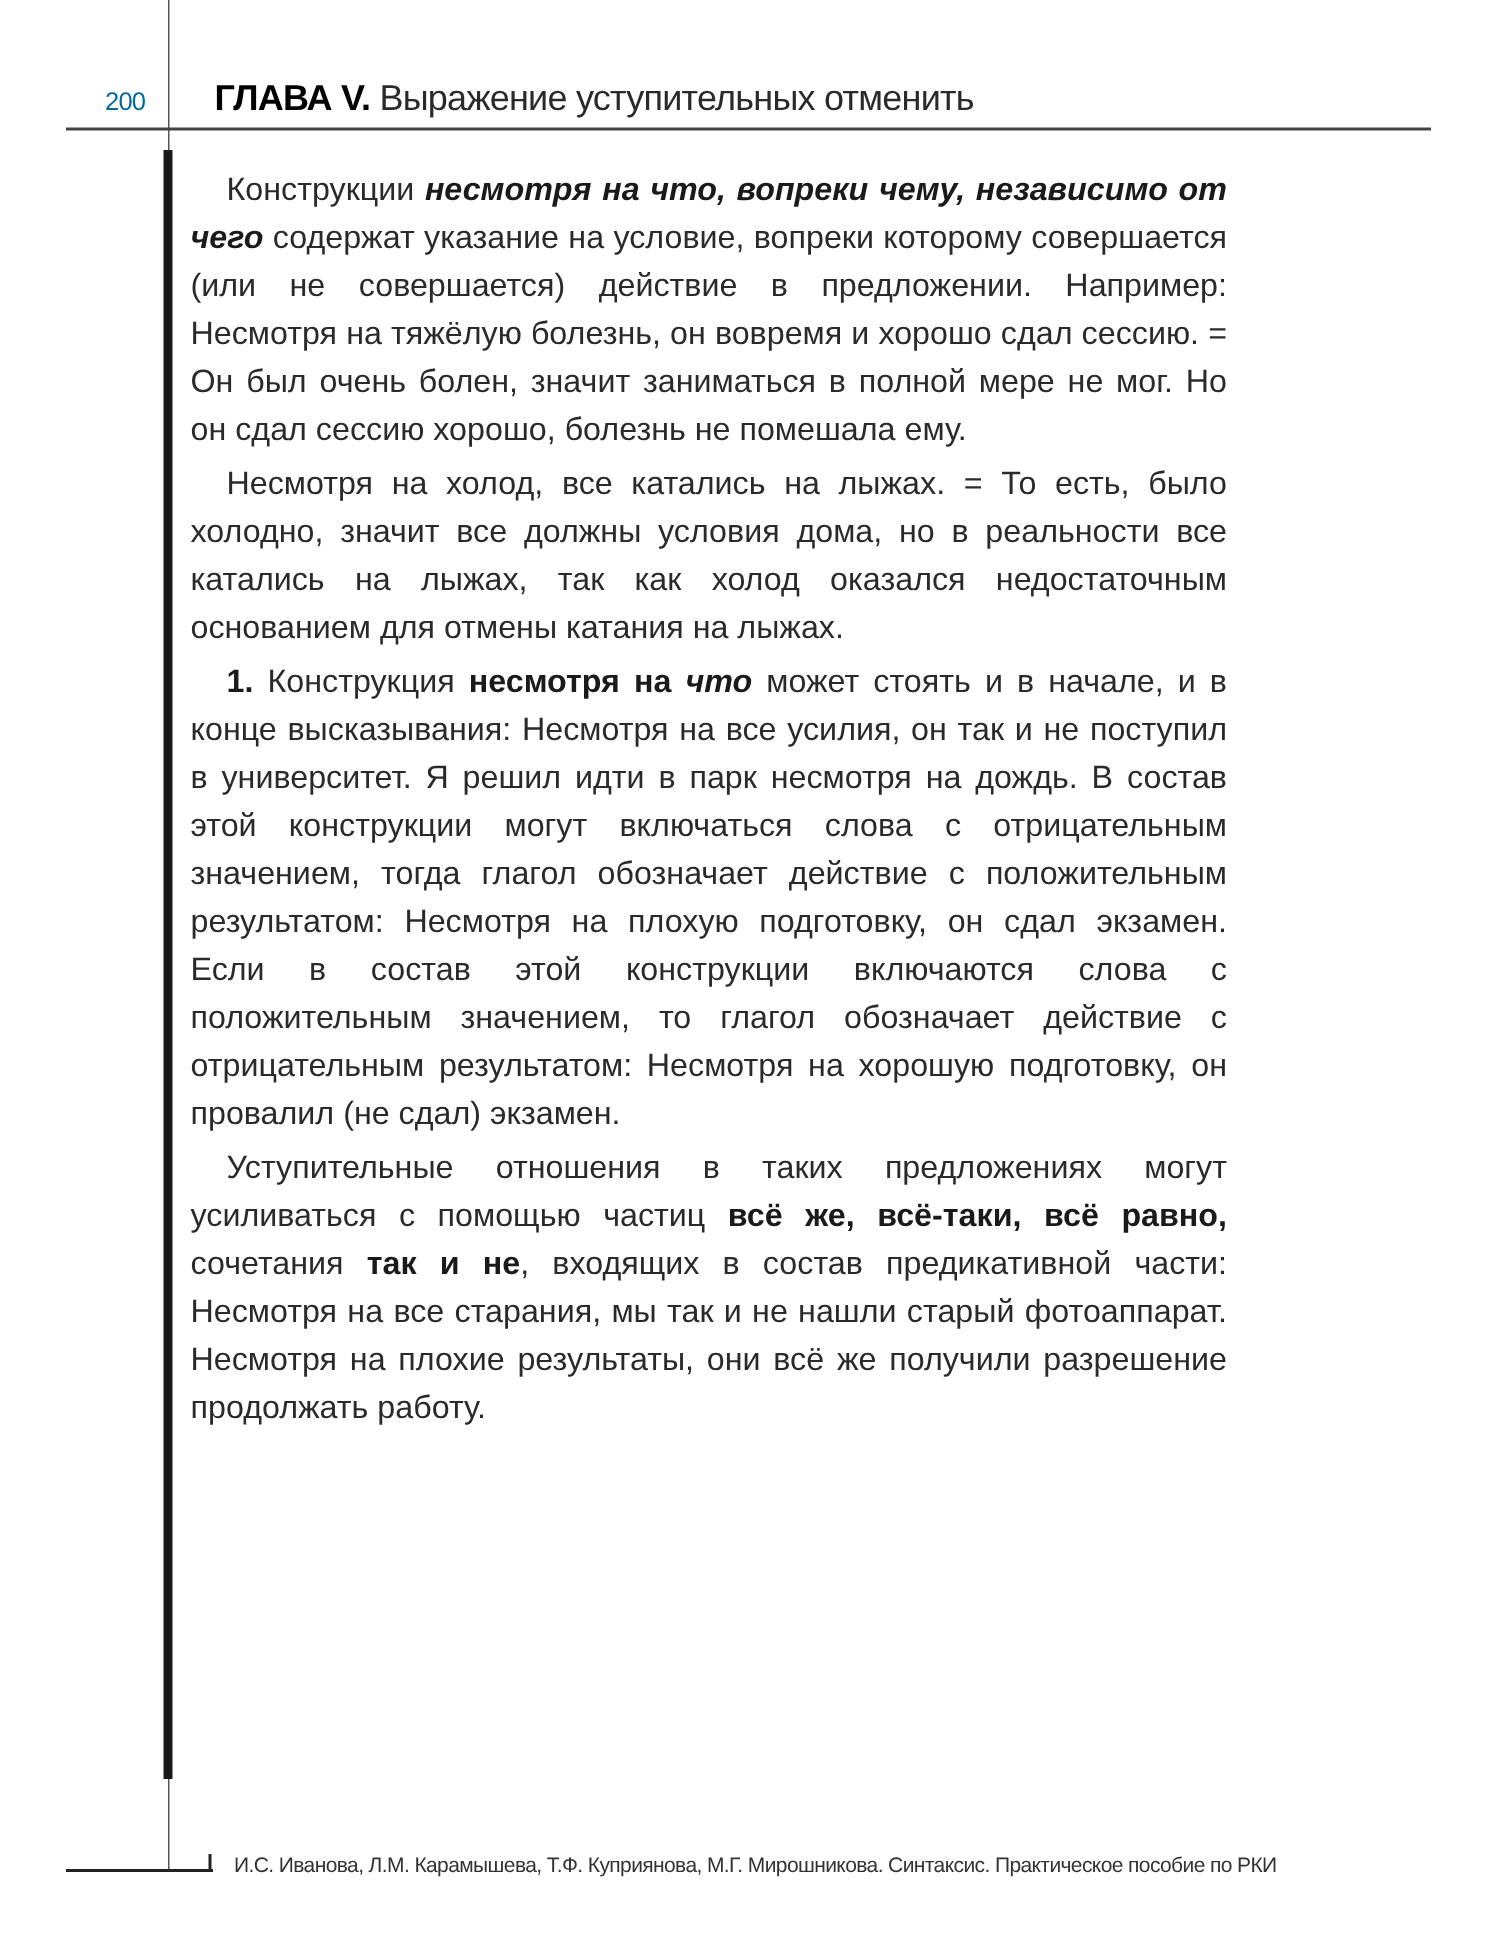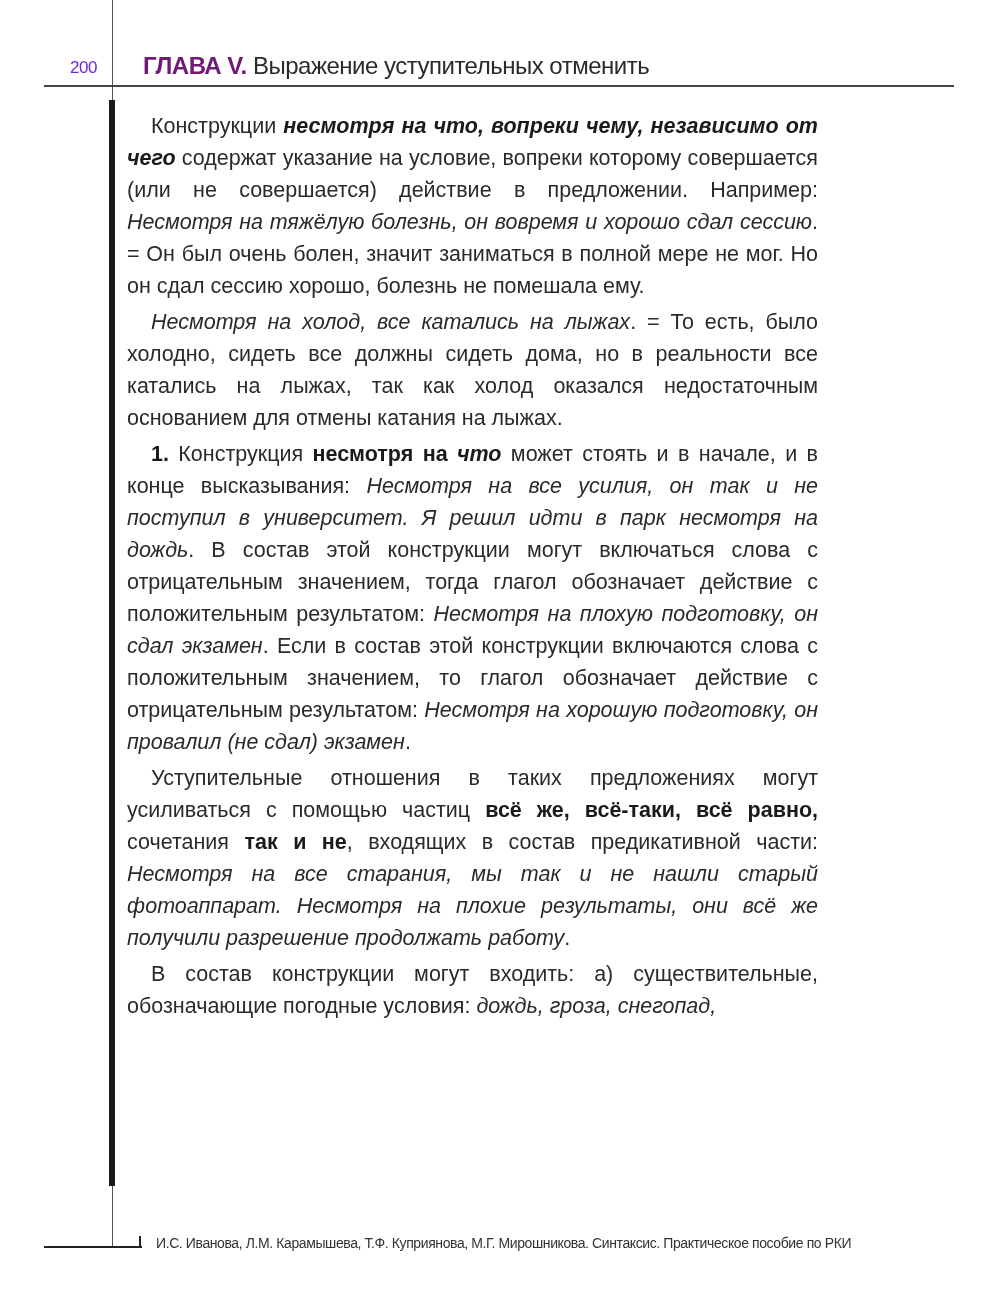--- a/index.html
+++ b/index.html
@@ -3,49 +3,48 @@
 <meta charset="utf-8">
 <style>
   html, body { margin: 0; padding: 0; }
   body {
     width: 1000px; height: 1300px; background: #ffffff; position: relative; overflow: hidden;
     font-family: "Liberation Sans", sans-serif; color: #2a2a2a;
   }
   .vline { position: absolute; left: 112px; top: 0; width: 1px; height: 1247px; background: #555; }
   .thickbar { position: absolute; left: 109px; top: 100px; width: 6px; height: 1086px; background: #1a1a1a; }
   .header-rule { position: absolute; left: 44px; top: 85px; width: 910px; height: 2px; background: #444; }
-  .page-number { position: absolute; left: 70px; top: 58px; font-size: 17px; color: #6d28d9; letter-spacing: -0.5px; }
+  .page-number { position: absolute; left: 70px; top: 58px; font-size: 17px; color: #0369a1; letter-spacing: -0.5px; }
   .running-head { position: absolute; left: 143px; top: 52px; font-size: 24px; color: #2a2a2a; white-space: nowrap; letter-spacing: -0.5px; }
-  .running-head .chap { font-weight: bold; color: #701a75; }
+  .running-head .chap { font-weight: bold; color: #000000; }
   .body { position: absolute; left: 127px; top: 110px; width: 691px; font-size: 21.5px; line-height: 32px; color: #2a2a2a; }
   .p { margin: 0 0 0 0; text-align: justify; text-indent: 24px; }
   .p + .p { margin-top: 4px; }
   .bi { font-weight: bold; font-style: italic; color: #1a1a1a; }
   .b { font-weight: bold; color: #1a1a1a; }
-  .i { font-style: italic; }
+  .i { }
   .footer-line { position: absolute; left: 44px; top: 1246px; width: 98px; height: 2px; background: #222; }
   .footer-tick { position: absolute; left: 139px; top: 1236px; width: 2px; height: 12px; background: #222; }
   .footer-text { position: absolute; left: 156px; top: 1235px; font-size: 14px; color: #333; white-space: nowrap; letter-spacing: -0.4px; }
 </style>
 </head>
 <body>
 
 <div class="vline"></div>
 <div class="thickbar"></div>
 
 <div class="page-number">200</div>
 <div class="running-head">
   <span class="chap">ГЛАВА V.</span>
   <span>Выражение уступительных отменить</span>
 </div>
 <div class="header-rule"></div>
 
 <div class="body">
   <p class="p"><span>Конструкции </span><span class="bi">несмотря на что, вопреки чему, независимо от чего</span><span> содержат указание на условие, вопреки которому совершается (или не совершается) действие в предложении. Например: </span><span class="i">Несмотря на тяжёлую болезнь, он вовремя и хорошо сдал сессию</span><span>. = Он был очень болен, значит заниматься в полной мере не мог. Но он сдал сессию хорошо, болезнь не помешала ему.</span></p>
-  <p class="p"><span class="i">Несмотря на холод, все катались на лыжах</span><span>. = То есть, было холодно, сидеть все должны сидеть дома, но в реальности все катались на лыжах, так как холод оказался недостаточным основанием для отмены катания на лыжах.</span></p>
+  <p class="p"><span class="i">Несмотря на холод, все катались на лыжах</span><span>. = То есть, было холодно, значит все должны условия дома, но в реальности все катались на лыжах, так как холод оказался недостаточным основанием для отмены катания на лыжах.</span></p>
   <p class="p"><span class="b">1.</span><span> Конструкция </span><span class="b">несмотря на </span><span class="bi">что</span><span> может стоять и в начале, и в конце высказывания: </span><span class="i">Несмотря на все усилия, он так и не поступил в университет. Я решил идти в парк несмотря на дождь</span><span>. В состав этой конструкции могут включаться слова с отрицательным значением, тогда глагол обозначает действие с положительным результатом: </span><span class="i">Несмотря на плохую подготовку, он сдал экзамен</span><span>. Если в состав этой конструкции включаются слова с положительным значением, то глагол обозначает действие с отрицательным результатом: </span><span class="i">Несмотря на хорошую подготовку, он провалил (не сдал) экзамен</span><span>.</span></p>
   <p class="p"><span>Уступительные отношения в таких предложениях могут усиливаться с помощью частиц </span><span class="b">всё же, всё-таки, всё равно,</span><span> сочетания </span><span class="b">так и не</span><span>, входящих в состав предикативной части: </span><span class="i">Несмотря на все старания, мы так и не нашли старый фотоаппарат. Несмотря на плохие результаты, они всё же получили разрешение продолжать работу</span><span>.</span></p>
-  <p class="p"><span>В состав конструкции могут входить: а) существительные, обозначающие погодные условия: </span><span class="i">дождь, гроза, снегопад,</span></p>
 </div>
 
 <div class="footer-line"></div>
 <div class="footer-tick"></div>
 <div class="footer-text">И.С. Иванова, Л.М. Карамышева, Т.Ф. Куприянова, М.Г. Мирошникова. Синтаксис. Практическое пособие по РКИ</div>
 
 </body></html>

